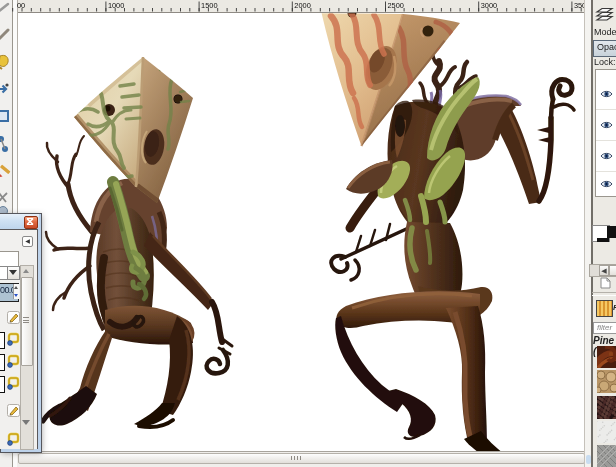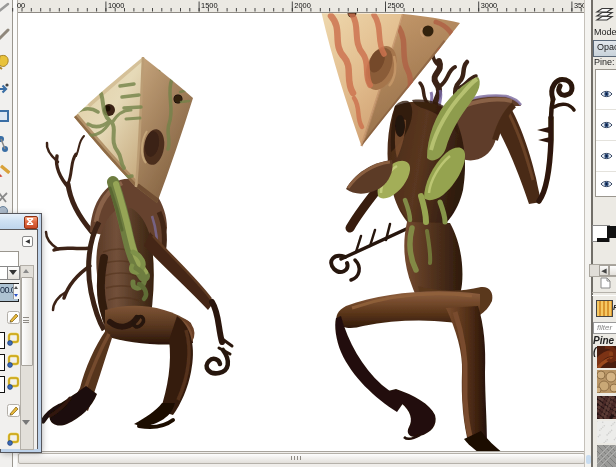--- a/index.html
+++ b/index.html
@@ -384,21 +384,21 @@
 <div class="abs" style="left:591px;top:0;width:25px;height:467px;background:#eceae4;border-left:2px solid #716e68"></div>
 <svg class="abs" style="left:595px;top:4px" width="20" height="20" viewBox="0 0 20 20">
  <g fill="#f8f8f8" stroke="#3a3a3a" stroke-width="1.2">
   <path d="M2,16 l10,0 l5,-3.5 l-10,0 z"></path>
   <path d="M2,12 l10,0 l5,-3.5 l-10,0 z"></path>
   <path d="M2,8 l10,0 l5,-3.5 l-10,0 z"></path>
  </g>
 </svg>
 <div class="abs" style="left:594px;top:27px;font-size:9px;color:#222">Mode:</div>
 <div class="abs" style="left:593px;top:40px;width:23px;height:14px;background:linear-gradient(#e3e8ec,#c8d2da);border:1px solid #5a6878;border-right:none;font-size:9px;color:#222;padding:1px 0 0 3px">Opaci</div>
-<div class="abs" style="left:594px;top:57px;font-size:9px;color:#222">Pine:</div>
+<div class="abs" style="left:594px;top:57px;font-size:9px;color:#222">Lock:</div>
 <div class="abs" style="left:595px;top:69px;width:21px;height:126px;background:#ffffff;border:1px solid #9a968e;border-right:none"></div>
 <div class="abs" style="left:596px;top:109px;width:20px;height:1px;background:#e4e2dc"></div>
 <div class="abs" style="left:596px;top:140px;width:20px;height:1px;background:#e4e2dc"></div>
 <div class="abs" style="left:596px;top:171px;width:20px;height:1px;background:#e4e2dc"></div>
 <svg class="abs" style="left:600px;top:89px" width="13" height="10" viewBox="0 0 13 10">
  <path d="M1,5 C3.5,1.5 9.5,1.5 12,5 C9.5,8.5 3.5,8.5 1,5 Z" fill="#e8eef4" stroke="#3a4a66" stroke-width="1"></path>
  <circle cx="6.5" cy="5" r="2.2" fill="#2a4a7a"></circle>
     <circle cx="6.5" cy="5" r="0.9" fill="#0a1a3a"></circle>
 </svg>
 <svg class="abs" style="left:600px;top:120px" width="13" height="10" viewBox="0 0 13 10">

